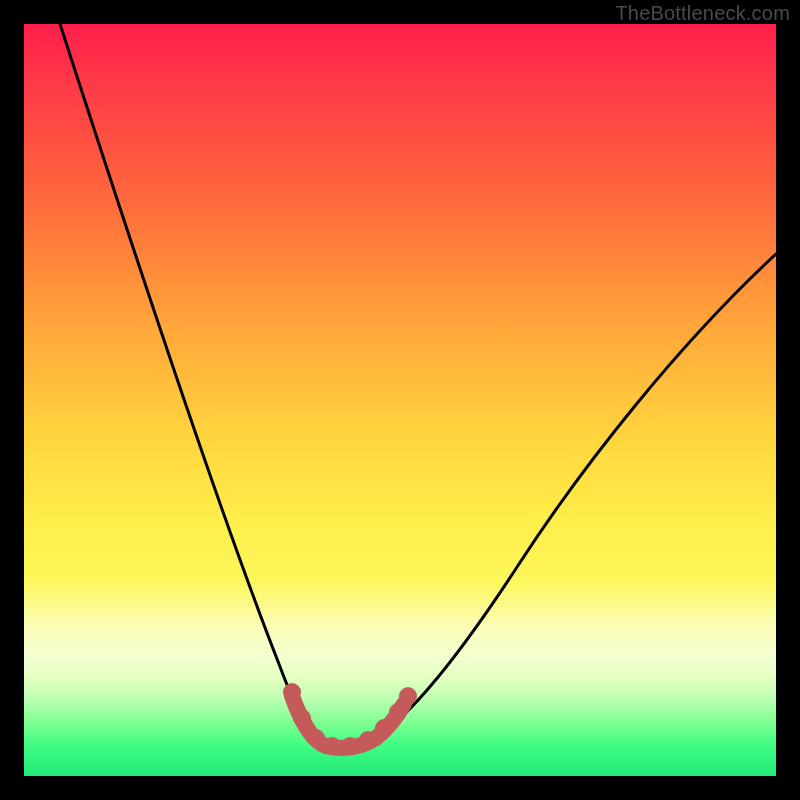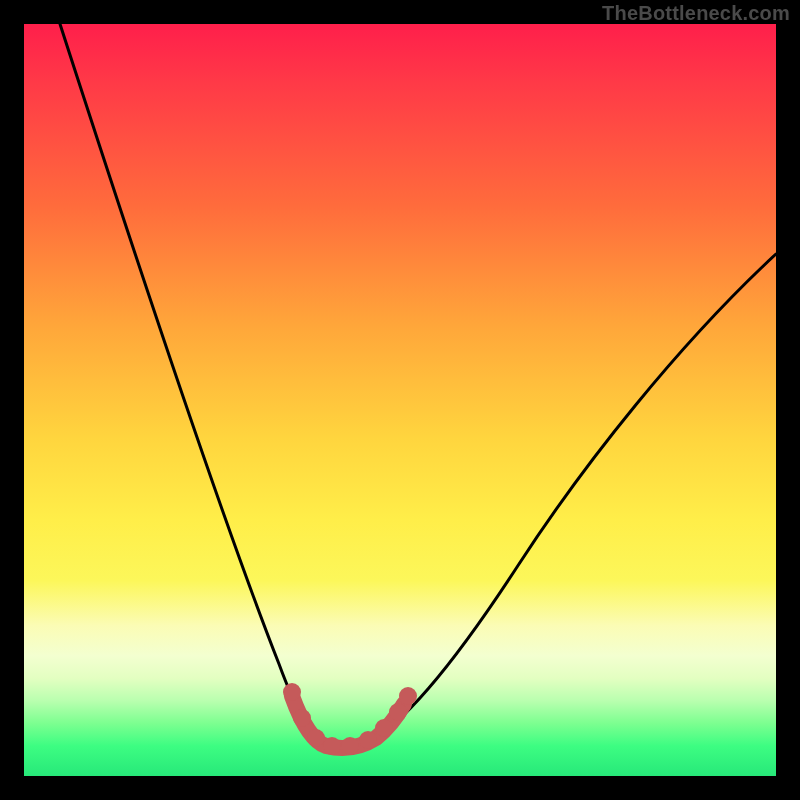--- a/index.html
+++ b/index.html
@@ -44,21 +44,21 @@
       #3dfd82 96%,
       #27e879 100%
     );
   }
   .watermark {
     position: absolute;
     top: 2px;
     right: 10px;
     color: #4a4a4a;
     font-size: 20px;
-    font-weight: 700;
+    font-weight: 400;
     letter-spacing: 0.2px;
     user-select: none;
   }
   svg.curve {
     position: absolute;
     left: 0;
     top: 0;
     width: 752px;
     height: 752px;
     overflow: visible;

